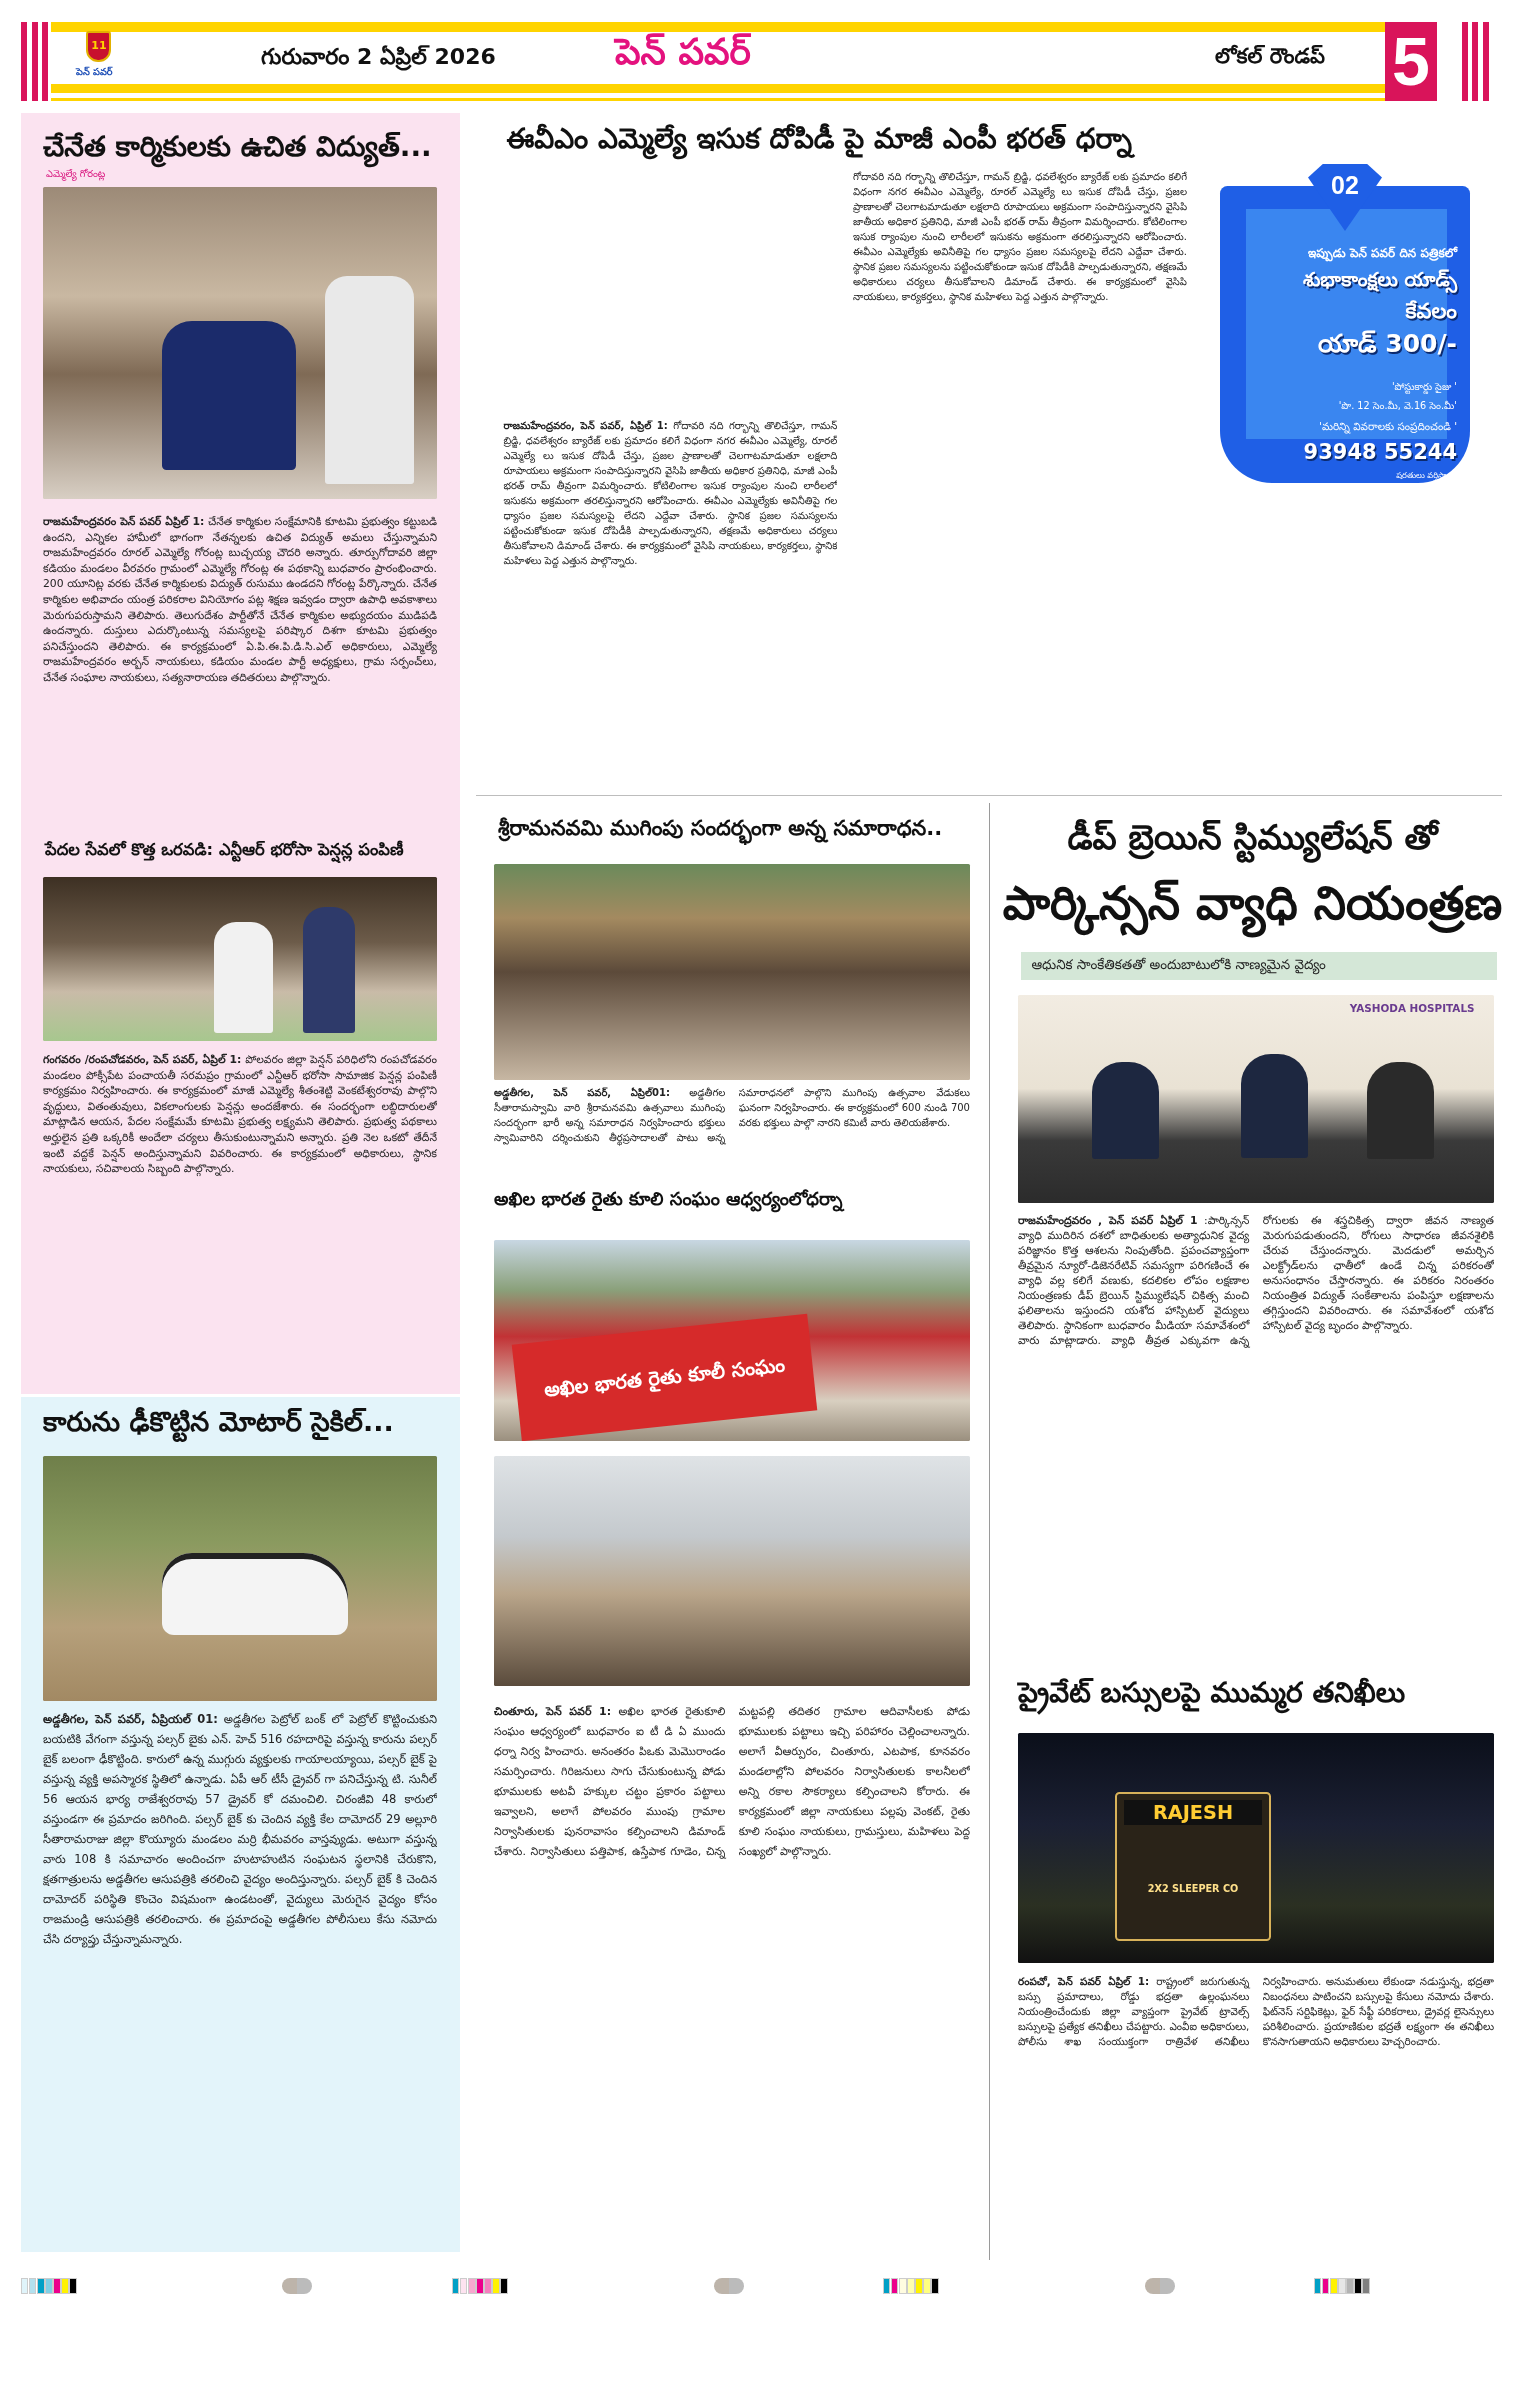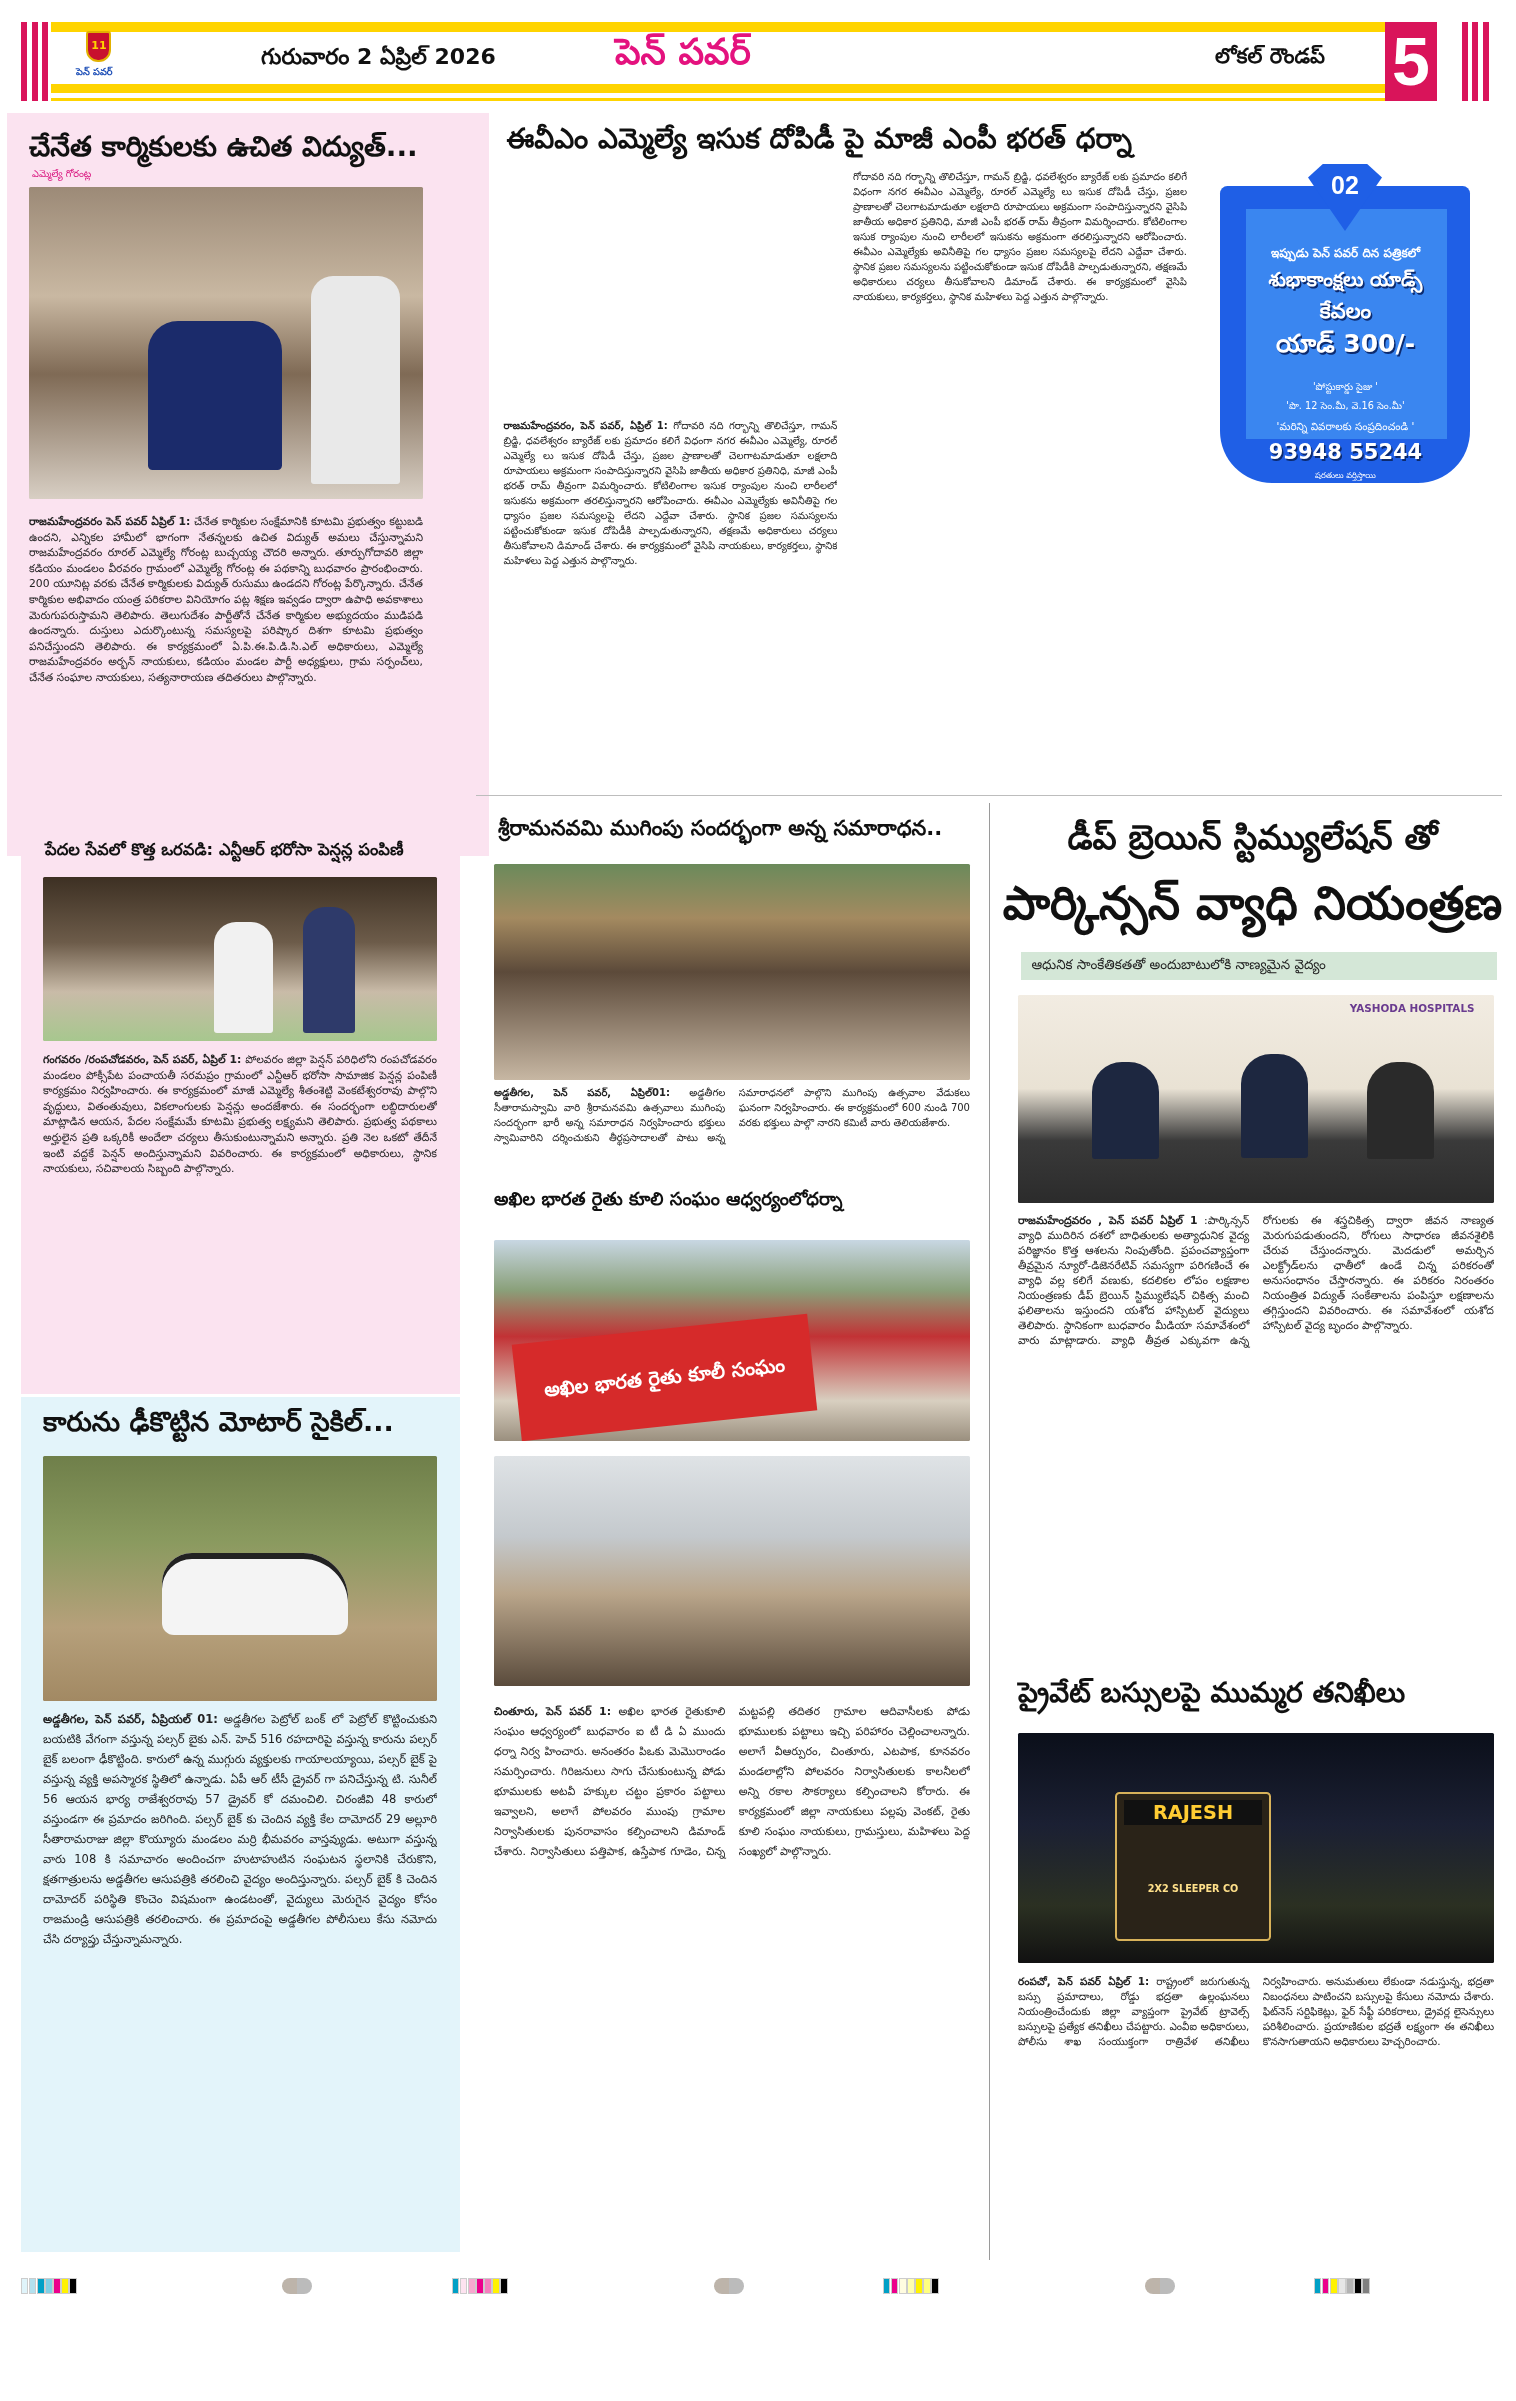--- a/index.html
+++ b/index.html
@@ -58,21 +58,21 @@
                        font-weight: bold; font-size: 19.3px; text-align: center; line-height: 25px; }
 
   
   .ad { position: absolute; left: 1204px; top: 164px; width: 282px; height: 320px; }
   .ad .scroll { position: absolute; left: 16.4px; top: 22px; width: 250px; height: 297px; background: #1f5fe6; border-radius: 7.4px 7.4px 52px 52px; }
   .ad .inner { position: absolute; left: 42px; top: 45px; width: 201px; height: 230px; background: #3a86f0; }
   .ad .badge { position: absolute; left: 104px; top: 0; width: 74px; height: 67px; background: #1f5fe6;
                clip-path: polygon(50% 100%, 0 20%, 20% 0, 80% 0, 100% 20%); }
   .ad .badge-num { position: absolute; left: 104px; top: 7.4px; width: 74px; text-align: center; color: #fff; font-size: 25px; font-weight: bold;
                    font-family: Liberation Sans, sans-serif; }
-  .ad .line { position: absolute; left: 30px; width: 223px; text-align: center; color: #fff; }
+  .ad .line { position: absolute; left: 30px; width: 223px; text-align: right; color: #fff; }
   .ad .l1 { top: 82px; font-size: 12px; font-weight: bold; }
   .ad .l2 { top: 104px; font-size: 19.3px; font-weight: bold; text-shadow: 1.5px 1.5px 0 #0c2a6e; }
   .ad .l3 { top: 135px; font-size: 21px; font-weight: bold; text-shadow: 1.5px 1.5px 0 #0c2a6e; }
   .ad .l4 { top: 165px; font-size: 25px; font-weight: bold; text-shadow: 1.5px 1.5px 0 #0c2a6e; }
   .ad .l5 { top: 217px; font-size: 9.7px; }
   .ad .l6 { top: 236px; font-size: 9.7px; }
   .ad .l7 { top: 256px; font-size: 10.4px; }
   .ad .l8 { top: 276px; font-size: 21px; font-weight: bold; font-family: "DejaVu Sans", sans-serif; text-shadow: 1.5px 1.5px 0 #0c2a6e; }
   .ad .l9 { top: 306px; font-size: 8.2px; }
 
@@ -104,21 +104,21 @@
   <div class="mh-title">పెన్ పవర్</div>
   <div class="mh-section">లోకల్ రౌండప్</div>
   <div class="mh-page">5</div>
   <div class="mh-stripes-right">
       <span></span>
       <span></span>
       <span></span>
     </div>
 </header>
 
-<article class="panel pink" style="left:7px; top:113px; width:482px; height:743px;">
+<article class="panel pink" style="left:21px; top:113px; width:439px; height:743px;">
   <h2 class="headline" style="position:absolute; left:22px; top:18px; font-size:28px;">చేనేత కార్మికులకు ఉచిత విద్యుత్...</h2>
   <div style="position:absolute; left:25px; top:55px; font-size:9.7px; color:#d9147e;">ఎమ్మెల్యే గోరంట్ల</div>
   <div class="photo ph-weave" style="position:absolute; left:22px; top:74px; width:394px; height:312px;">
     <div style="position:absolute; left:119px; top:134px; width:134px; height:149px; background:#1b2b6b; border-radius:30px 30px 4.5px 4.5px;"></div>
     <div style="position:absolute; left:282px; top:89px; width:89px; height:208px; background:#e9e9e9; border-radius:22px 22px 3px 3px;"></div>
   </div>
   <p class="body-text" style="position:absolute; left:22px; top:401px; width:394px; height:334px; overflow:hidden;">
     <span class="dateline">రాజమహేంద్రవరం  పెన్  పవర్  ఏప్రిల్  1:</span>
     <span>చేనేత కార్మికుల సంక్షేమానికి కూటమి ప్రభుత్వం కట్టుబడి ఉందని, ఎన్నికల హామీలో భాగంగా నేతన్నలకు ఉచిత విద్యుత్ అమలు చేస్తున్నామని రాజమహేంద్రవరం రూరల్ ఎమ్మెల్యే గోరంట్ల బుచ్చయ్య చౌదరి అన్నారు. తూర్పుగోదావరి జిల్లా కడియం మండలం వీరవరం గ్రామంలో ఎమ్మెల్యే గోరంట్ల ఈ పథకాన్ని బుధవారం ప్రారంభించారు. 200 యూనిట్ల వరకు చేనేత కార్మికులకు విద్యుత్ రుసుము ఉండదని గోరంట్ల పేర్కొన్నారు. చేనేత కార్మికుల అభివాదం యంత్ర పరికరాల వినియోగం పట్ల శిక్షణ ఇవ్వడం ద్వారా ఉపాధి అవకాశాలు మెరుగుపరుస్తామని తెలిపారు. తెలుగుదేశం పార్టీతోనే చేనేత కార్మికుల అభ్యుదయం ముడిపడి ఉందన్నారు. దుస్తులు ఎదుర్కొంటున్న సమస్యలపై పరిష్కార దిశగా కూటమి ప్రభుత్వం పనిచేస్తుందని తెలిపారు. ఈ కార్యక్రమంలో ఏ.పి.ఈ.పి.డి.సి.ఎల్ అధికారులు, ఎమ్మెల్యే రాజమహేంద్రవరం అర్బన్ నాయకులు, కడియం మండల పార్టీ అధ్యక్షులు, గ్రామ సర్పంచ్‌లు, చేనేత సంఘాల నాయకులు, సత్యనారాయణ తదితరులు పాల్గొన్నారు.</span>
   </p>

